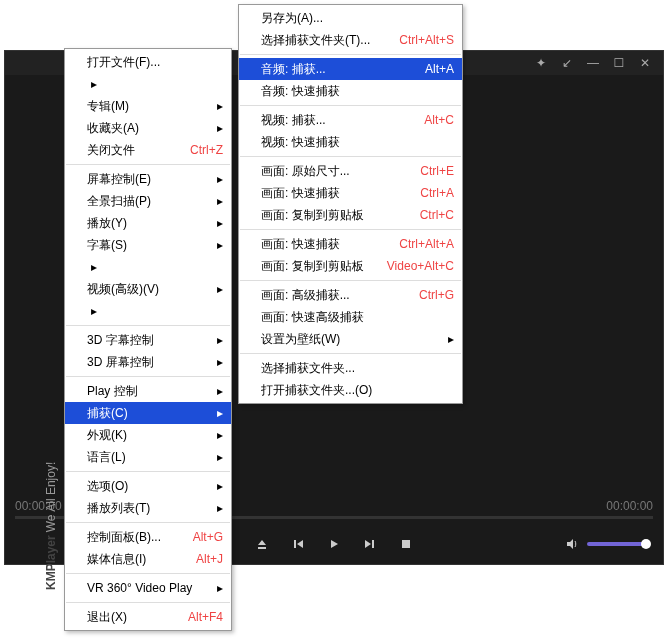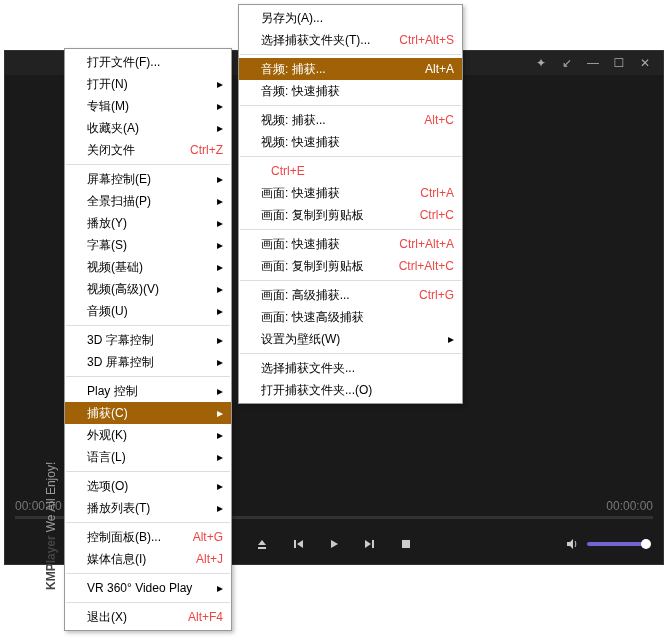--- a/index.html
+++ b/index.html
@@ -40,21 +40,21 @@
     box-shadow: 2px 2px 4px rgba(0,0,0,.25);
     padding: 2px 0;
   }
   .menu1 { left: 64px; top: 48px; width: 168px; }
   .menu2 { left: 238px; top: 4px; width: 225px; }
 
   .mi { display: flex; align-items: center; height: 22px; padding: 0 8px 0 22px; color: #000; white-space: nowrap; cursor: default; }
   .mi .lbl { flex: 1; }
   .mi .sc { color: #ef4444; margin-left: 10px; }
   .mi .arrow { width: 10px; text-align: right; color:#000;}
-  .mi.sel { background: #a16207; color: #fff; }
+  .mi.sel { background: #1d4ed8; color: #fff; }
   .mi.sel .sc, .mi.sel .arrow { color: #fff; }
   .sep { height: 1px; background: #ddd; margin: 3px 1px; }
 
 </style>
 </head>
 <body>
 
 <div class="player">
   <div class="titlebar">
     <span class="tbicon">✦</span>
@@ -114,21 +114,20 @@
 
 <div class="sidebrand" style="left:44px; top:590px;">
   <b>KMPlayer</b>&nbsp;<span>We All Enjoy!</span>
 </div>
 
 <div class="menu menu1" id="menu1">
     <div class="mi">
       <span class="lbl">打开文件(F)...</span>
     </div>
     <div class="mi">
-      <span class="lbl">打开(N)</span>
       <span class="arrow">▸</span>
     </div>
     <div class="mi">
       <span class="lbl">专辑(M)</span>
       <span class="arrow">▸</span>
     </div>
     <div class="mi">
       <span class="lbl">收藏夹(A)</span>
       <span class="arrow">▸</span>
     </div>
@@ -147,29 +146,27 @@
     </div>
     <div class="mi">
       <span class="lbl">播放(Y)</span>
       <span class="arrow">▸</span>
     </div>
     <div class="mi">
       <span class="lbl">字幕(S)</span>
       <span class="arrow">▸</span>
     </div>
     <div class="mi">
-      <span class="lbl">视频(基础)</span>
       <span class="arrow">▸</span>
     </div>
     <div class="mi">
       <span class="lbl">视频(高级)(V)</span>
       <span class="arrow">▸</span>
     </div>
     <div class="mi">
-      <span class="lbl">音频(U)</span>
       <span class="arrow">▸</span>
     </div>
     <div class="sep"></div>
     <div class="mi">
       <span class="lbl">3D 字幕控制</span>
       <span class="arrow">▸</span>
     </div>
     <div class="mi">
       <span class="lbl">3D 屏幕控制</span>
       <span class="arrow">▸</span>
@@ -240,38 +237,39 @@
     <div class="sep"></div>
     <div class="mi">
       <span class="lbl">视频: 捕获...</span>
       <span class="sc">Alt+C</span>
     </div>
     <div class="mi">
       <span class="lbl">视频: 快速捕获</span>
     </div>
     <div class="sep"></div>
     <div class="mi">
+      <span class="lbl">画面: 原始尺寸...</span>
       <span class="sc">Ctrl+E</span>
     </div>
     <div class="mi">
       <span class="lbl">画面: 快速捕获</span>
       <span class="sc">Ctrl+A</span>
     </div>
     <div class="mi">
       <span class="lbl">画面: 复制到剪贴板</span>
       <span class="sc">Ctrl+C</span>
     </div>
     <div class="sep"></div>
     <div class="mi">
       <span class="lbl">画面: 快速捕获</span>
       <span class="sc">Ctrl+Alt+A</span>
     </div>
     <div class="mi">
       <span class="lbl">画面: 复制到剪贴板</span>
-      <span class="sc">Ctrl+Alt+C</span>
+      <span class="sc">Video+Alt+C</span>
     </div>
     <div class="sep"></div>
     <div class="mi">
       <span class="lbl">画面: 高级捕获...</span>
       <span class="sc">Ctrl+G</span>
     </div>
     <div class="mi">
       <span class="lbl">画面: 快速高级捕获</span>
     </div>
     <div class="mi">

